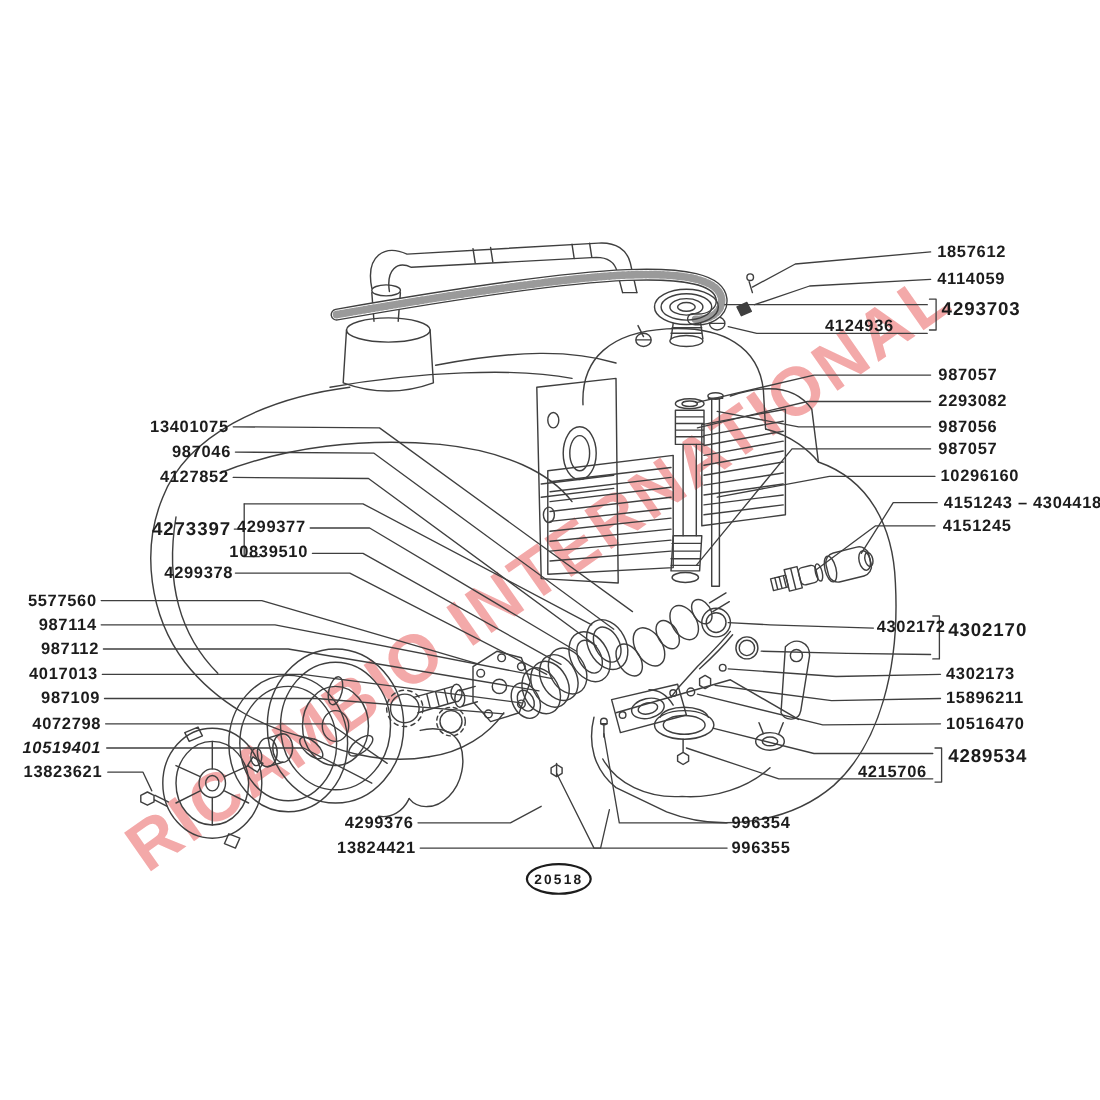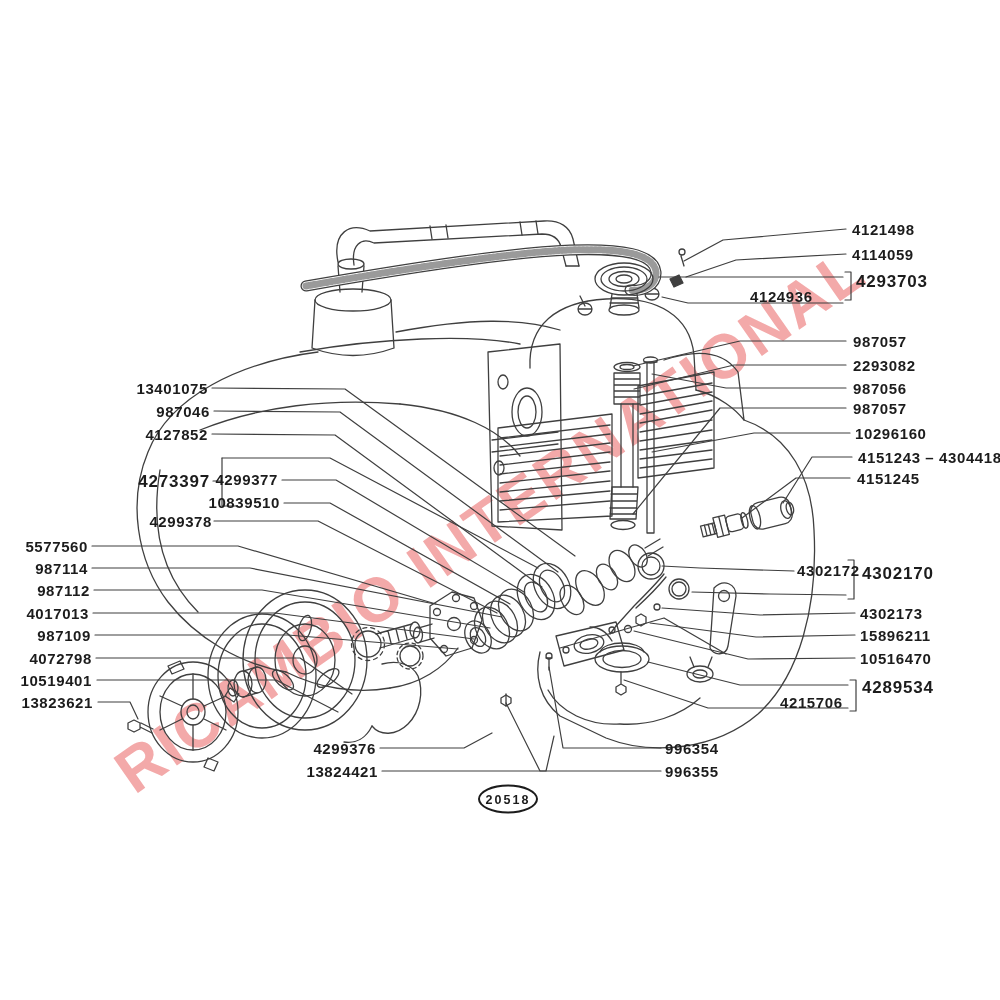--- a/index.html
+++ b/index.html
@@ -6,21 +6,21 @@
   #stage{position:relative;width:1000px;height:1000px;background:#ffffff;overflow:hidden;
          font-family:"Liberation Sans",sans-serif;}
   .watermark{position:absolute;left:490px;top:520px;z-index:1;
              transform:translate(-50%,-50%) rotate(-35deg);
              font-family:"Liberation Sans",sans-serif;font-weight:900;font-size:62px;
              letter-spacing:3px;color:#f2a2a2;white-space:nowrap;opacity:.92;}
   svg.draw{position:absolute;left:0;top:0;z-index:2;}
   .lbl{position:absolute;z-index:3;font-weight:700;font-size:15px;line-height:1;
        letter-spacing:.6px;color:#1c1c1c;white-space:nowrap;transform:translateY(-50%);}
   .lbl.lg{font-size:17px;letter-spacing:.8px;text-align:center;}
-  .lbl.it{font-weight:600;}
+  .lbl.it{font-style:italic;font-weight:600;}
   .badge{position:absolute;z-index:3;left:508px;top:786px;width:56px;height:25px;
          border:2.5px solid #1c1c1c;border-radius:50%;display:flex;align-items:center;
          justify-content:center;font-weight:700;font-size:12.5px;letter-spacing:2px;
          color:#1c1c1c;transform:translate(-50%,-50%);margin-top:13px;}
 </style>
 </head>
 <body>
 
 <div id="stage">
 
@@ -271,21 +271,21 @@
       <path d="M93,613 L275,613 L474,639"></path>
       <path d="M95,635 L288,635 L458,649"></path>
       <path d="M96,658 L300,658 L352,694"></path>
       <path d="M97,680 L276,680 L338,712"></path>
       <path d="M98,702 L130,702 L138,719"></path>
       <path d="M380,748 L464,748 L492,733"></path>
       <path d="M382,771 L546,771 L554,736"></path>
     </g>
   </svg>
 
-  <div class="lbl" style="left:852px;top:229px">4121498</div>
+  <div class="lbl" style="left:852px;top:229px">1857612</div>
   <div class="lbl" style="left:852px;top:254px">4114059</div>
   <div class="lbl lg" style="left:856px;top:281px">4293703</div>
   <div class="lbl" style="left:750px;top:296px">4124936</div>
   <div class="lbl" style="left:853px;top:341px">987057</div>
   <div class="lbl" style="left:853px;top:365px">2293082</div>
   <div class="lbl" style="left:853px;top:388px">987056</div>
   <div class="lbl" style="left:853px;top:408px">987057</div>
   <div class="lbl" style="left:855px;top:433px">10296160</div>
   <div class="lbl" style="left:858px;top:457px">4151243 – 4304418</div>
   <div class="lbl" style="left:857px;top:478px">4151245</div>

